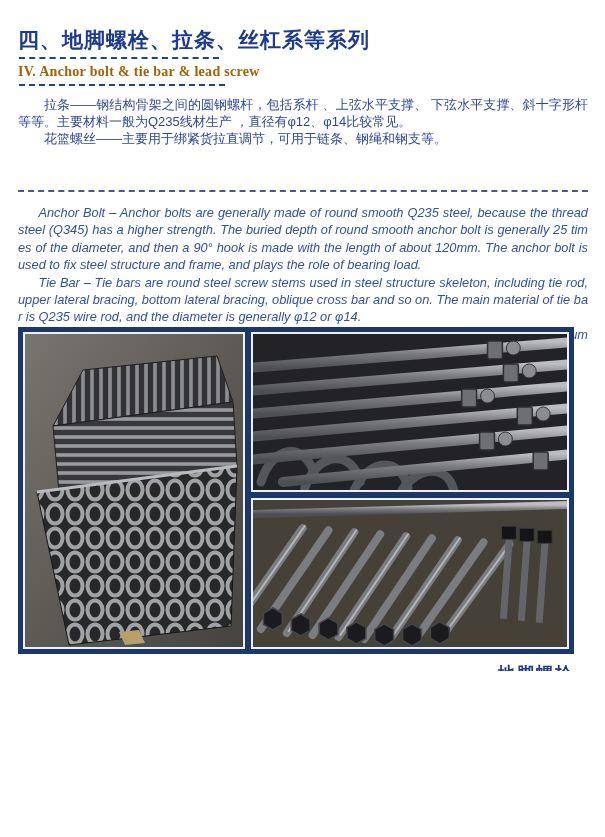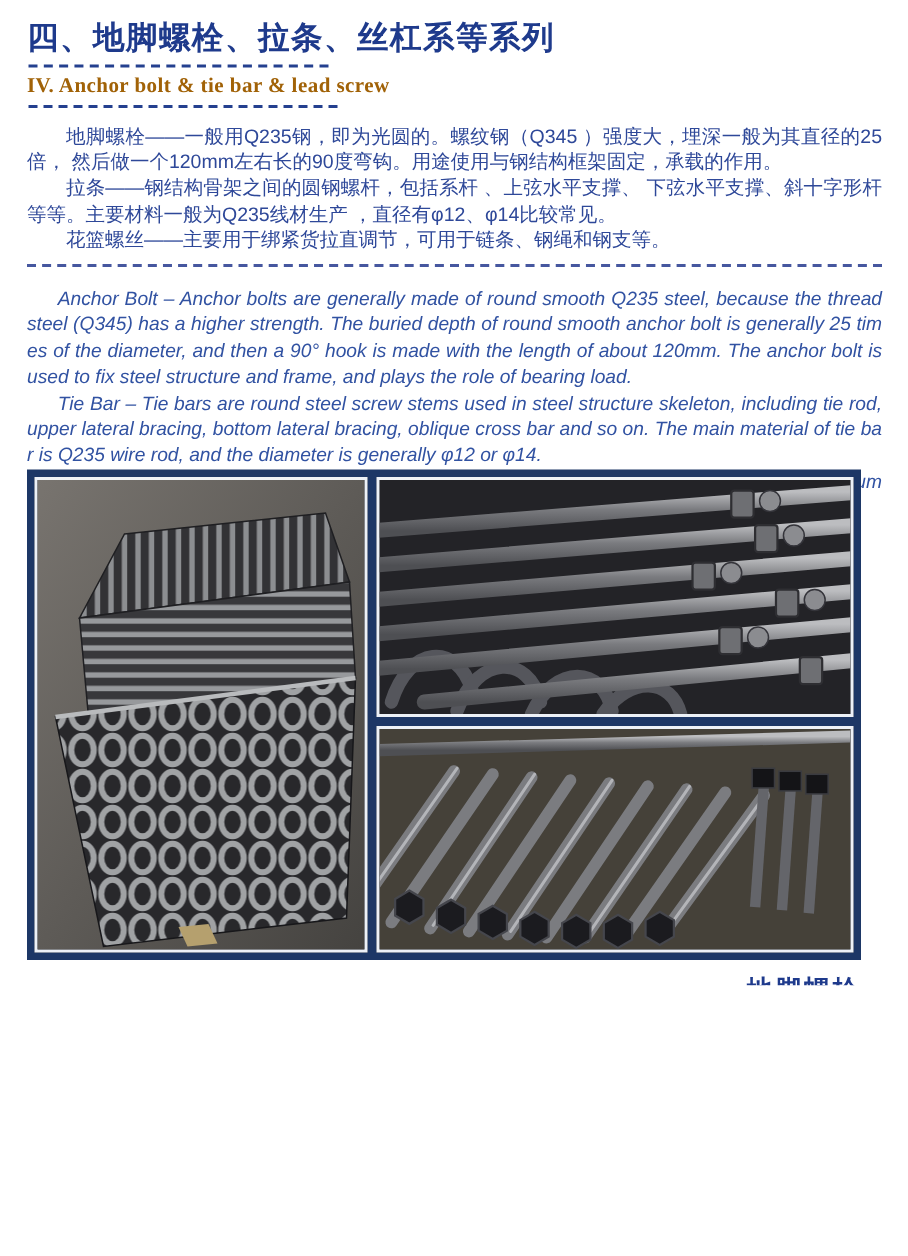--- a/index.html
+++ b/index.html
@@ -1,17 +1,17 @@
 <!DOCTYPE html>
 <html><head>
 <meta charset="utf-8">
 <style>
   html,body{margin:0;padding:0;background:#fff;}
   .page{position:relative;width:605px;height:657px;background:#ffffff;overflow:hidden;
-        font-family:"Liberation Sans","DejaVu Sans",sans-serif;}
+        font-family:"Liberation Sans","DejaVu Sans",sans-serif;margin-top:14px;}
 
   
   .header{position:absolute;left:18px;top:13px;width:570px;}
   .title-cn{margin:0;font-size:21px;font-weight:bold;color:#1e3a8c;letter-spacing:1px;line-height:26px;}
   .dash-rule{height:0;border-top:2px dashed #24408f;width:200px;margin:4px 0 5px 1px;}
   .title-en{margin:0;font-family:"Liberation Serif","DejaVu Serif",serif;font-size:14px;
             font-weight:bold;color:#a16207;line-height:16px;letter-spacing:0.3px;}
 
   
   .cn-text{position:absolute;left:18px;top:82px;width:570px;color:#2e4899;font-size:13px;
@@ -48,21 +48,20 @@
 <div class="page">
 
   <div class="header">
     <h1 class="title-cn">四、地脚螺栓、拉条、丝杠系等系列</h1>
     <div class="dash-rule"></div>
     <h2 class="title-en">IV. Anchor bolt &amp; tie bar &amp; lead screw</h2>
     <div class="dash-rule" style="width:206px"></div>
   </div>
 
   <div class="cn-text">
-    <p>地脚螺栓——一般用Q235钢，即为光圆的。螺纹钢（Q345 ）强度大，埋深一般为其直径的25倍， 然后做一个120mm左右长的90度弯钩。用途使用与钢结构框架固定，承载的作用。</p>
     <p>拉条——钢结构骨架之间的圆钢螺杆，包括系杆 、上弦水平支撑、 下弦水平支撑、斜十字形杆等等。主要材料一般为Q235线材生产 ，直径有φ12、φ14比较常见。</p>
     <p>花篮螺丝——主要用于绑紧货拉直调节，可用于链条、钢绳和钢支等。</p>
   </div>
 
   <div class="section-divider"></div>
 
   <div class="en-text">
     <p>Anchor Bolt –  Anchor bolts are generally made of round smooth Q235 steel, because the thread steel (Q345) has a higher strength. The buried depth of round smooth anchor bolt is generally 25 times of the diameter, and then a 90°  hook is made with the length of about 120mm. The anchor bolt is used to fix steel structure and frame, and plays the role of bearing load.</p>
     <p>Tie Bar  –  Tie bars are round steel screw stems used in steel structure skeleton, including tie rod, upper lateral bracing, bottom lateral bracing, oblique cross bar and so on. The main material of tie bar is Q235 wire rod, and the diameter is generally φ12 or φ14.</p>
     <p>Tum Buckle  –  Turn buckles are mainly applied to tie objects for straightening adjustment, the tum buckles may be applied in chain, steel wire, and steel support etc..</p>

